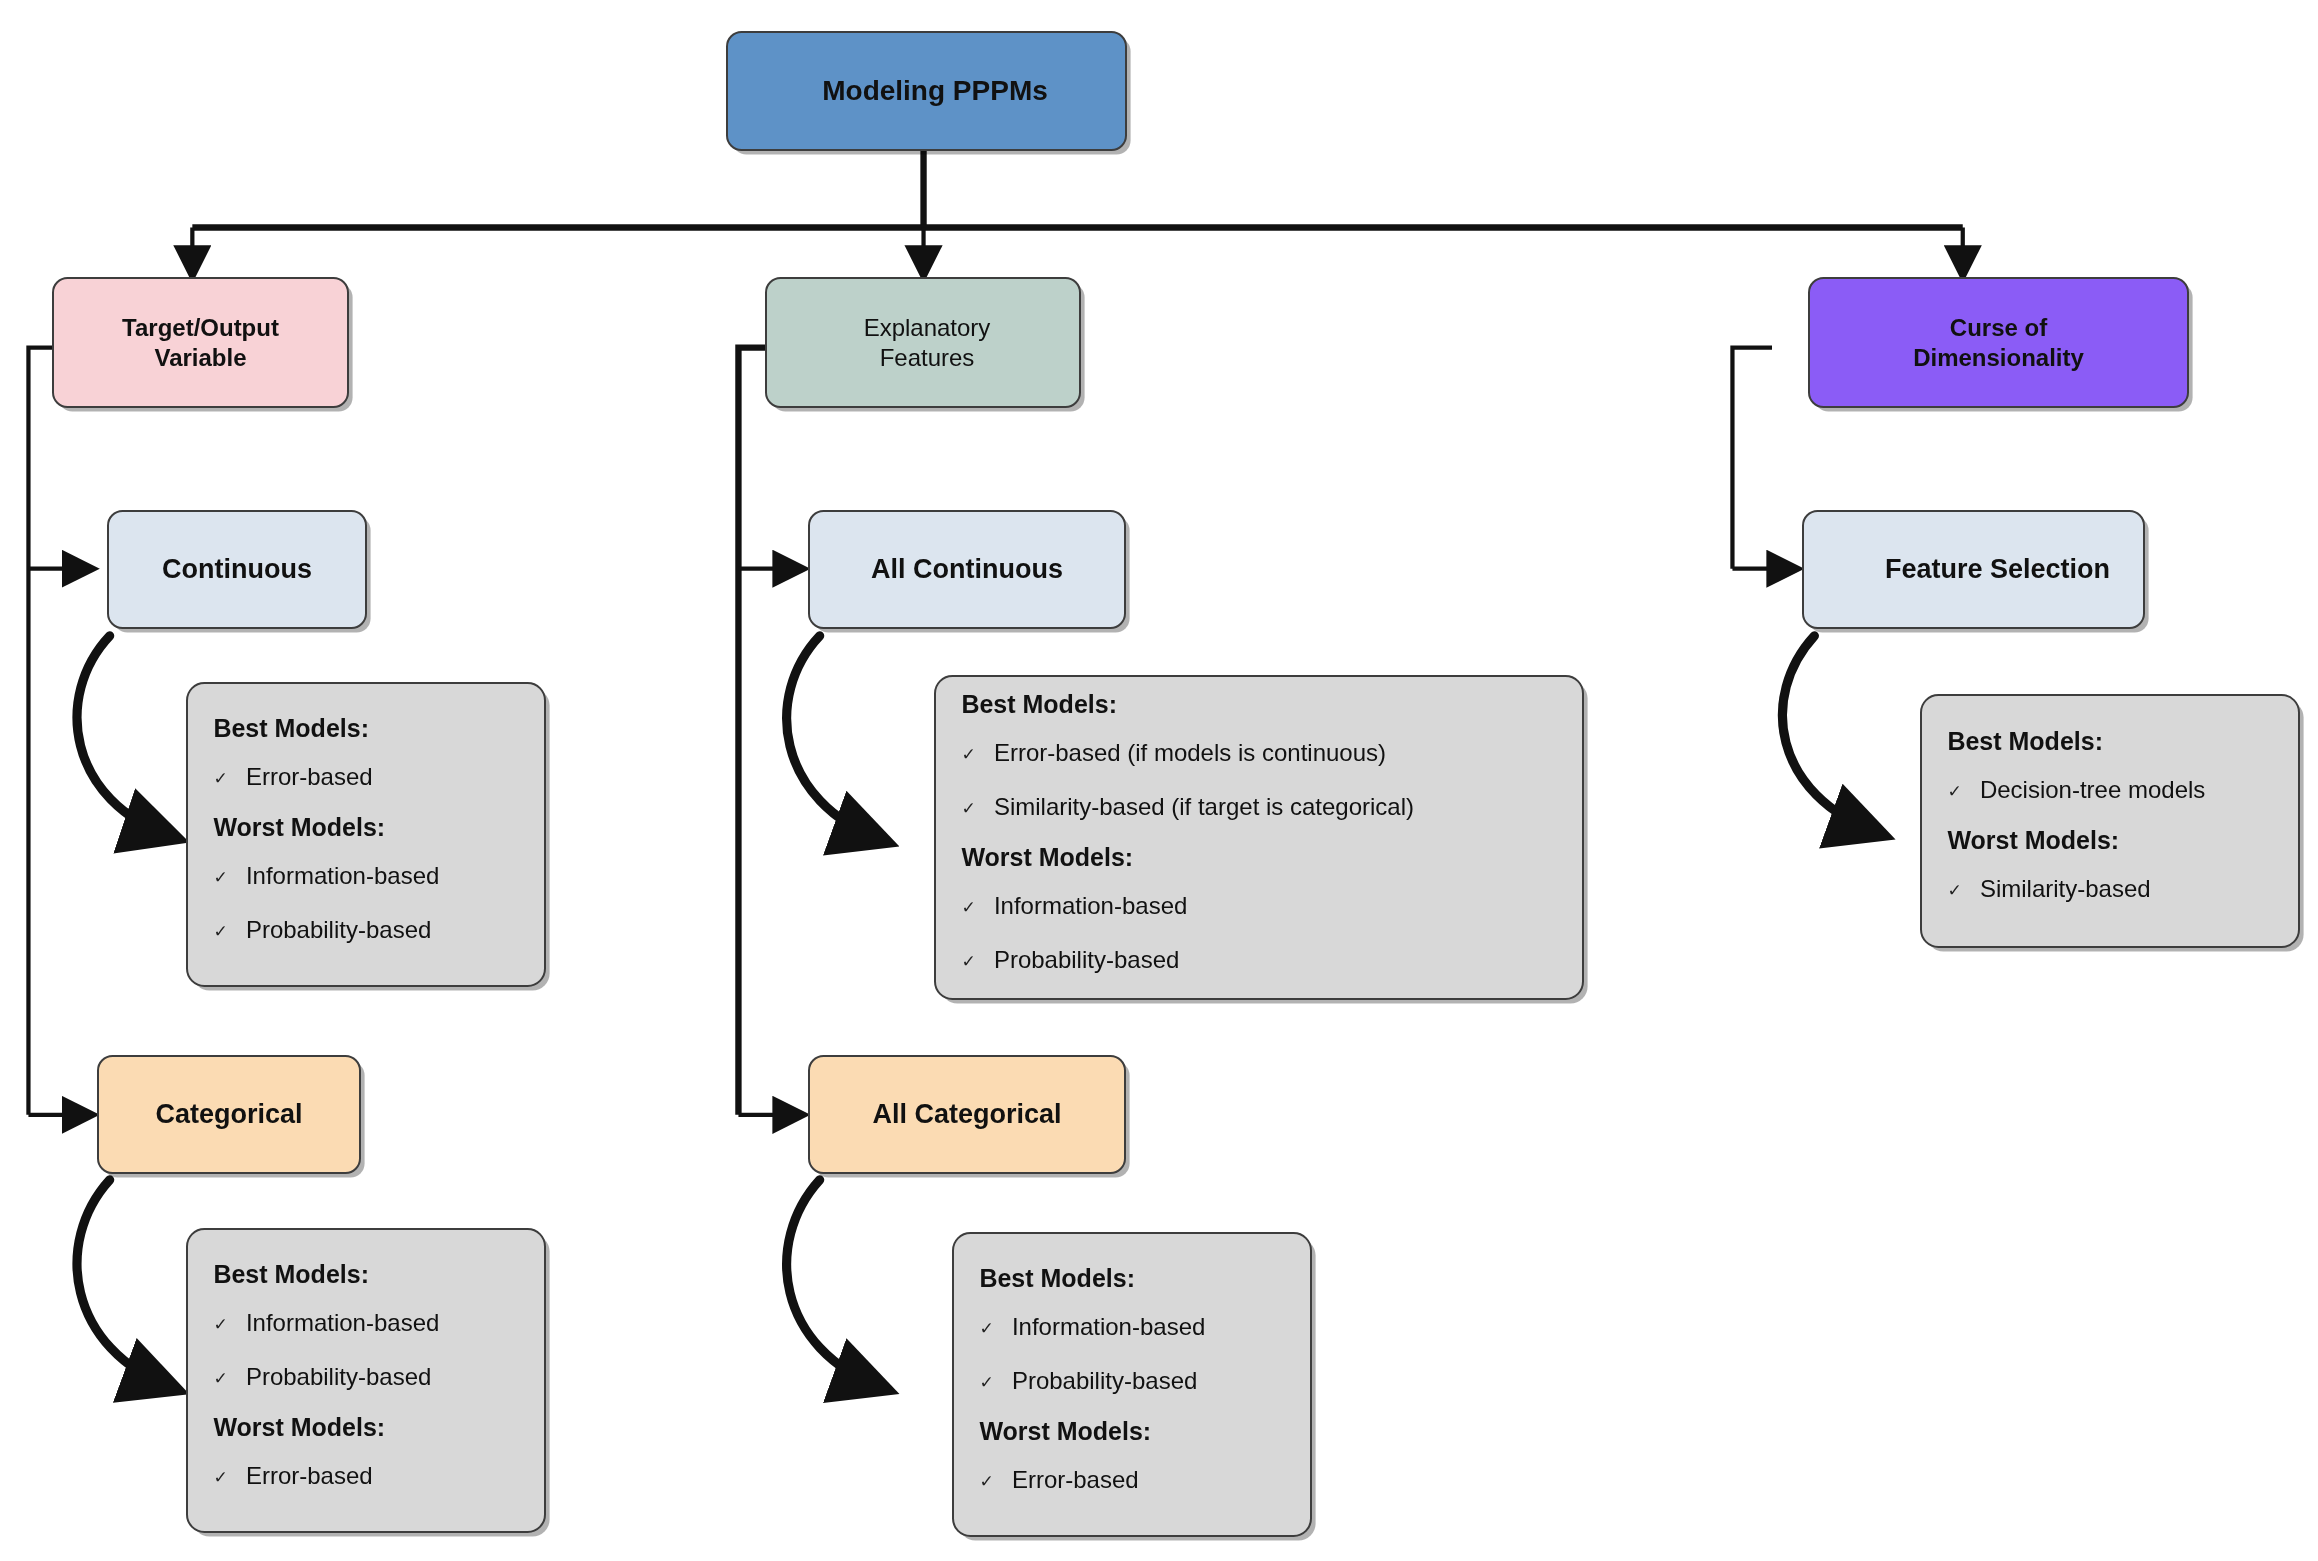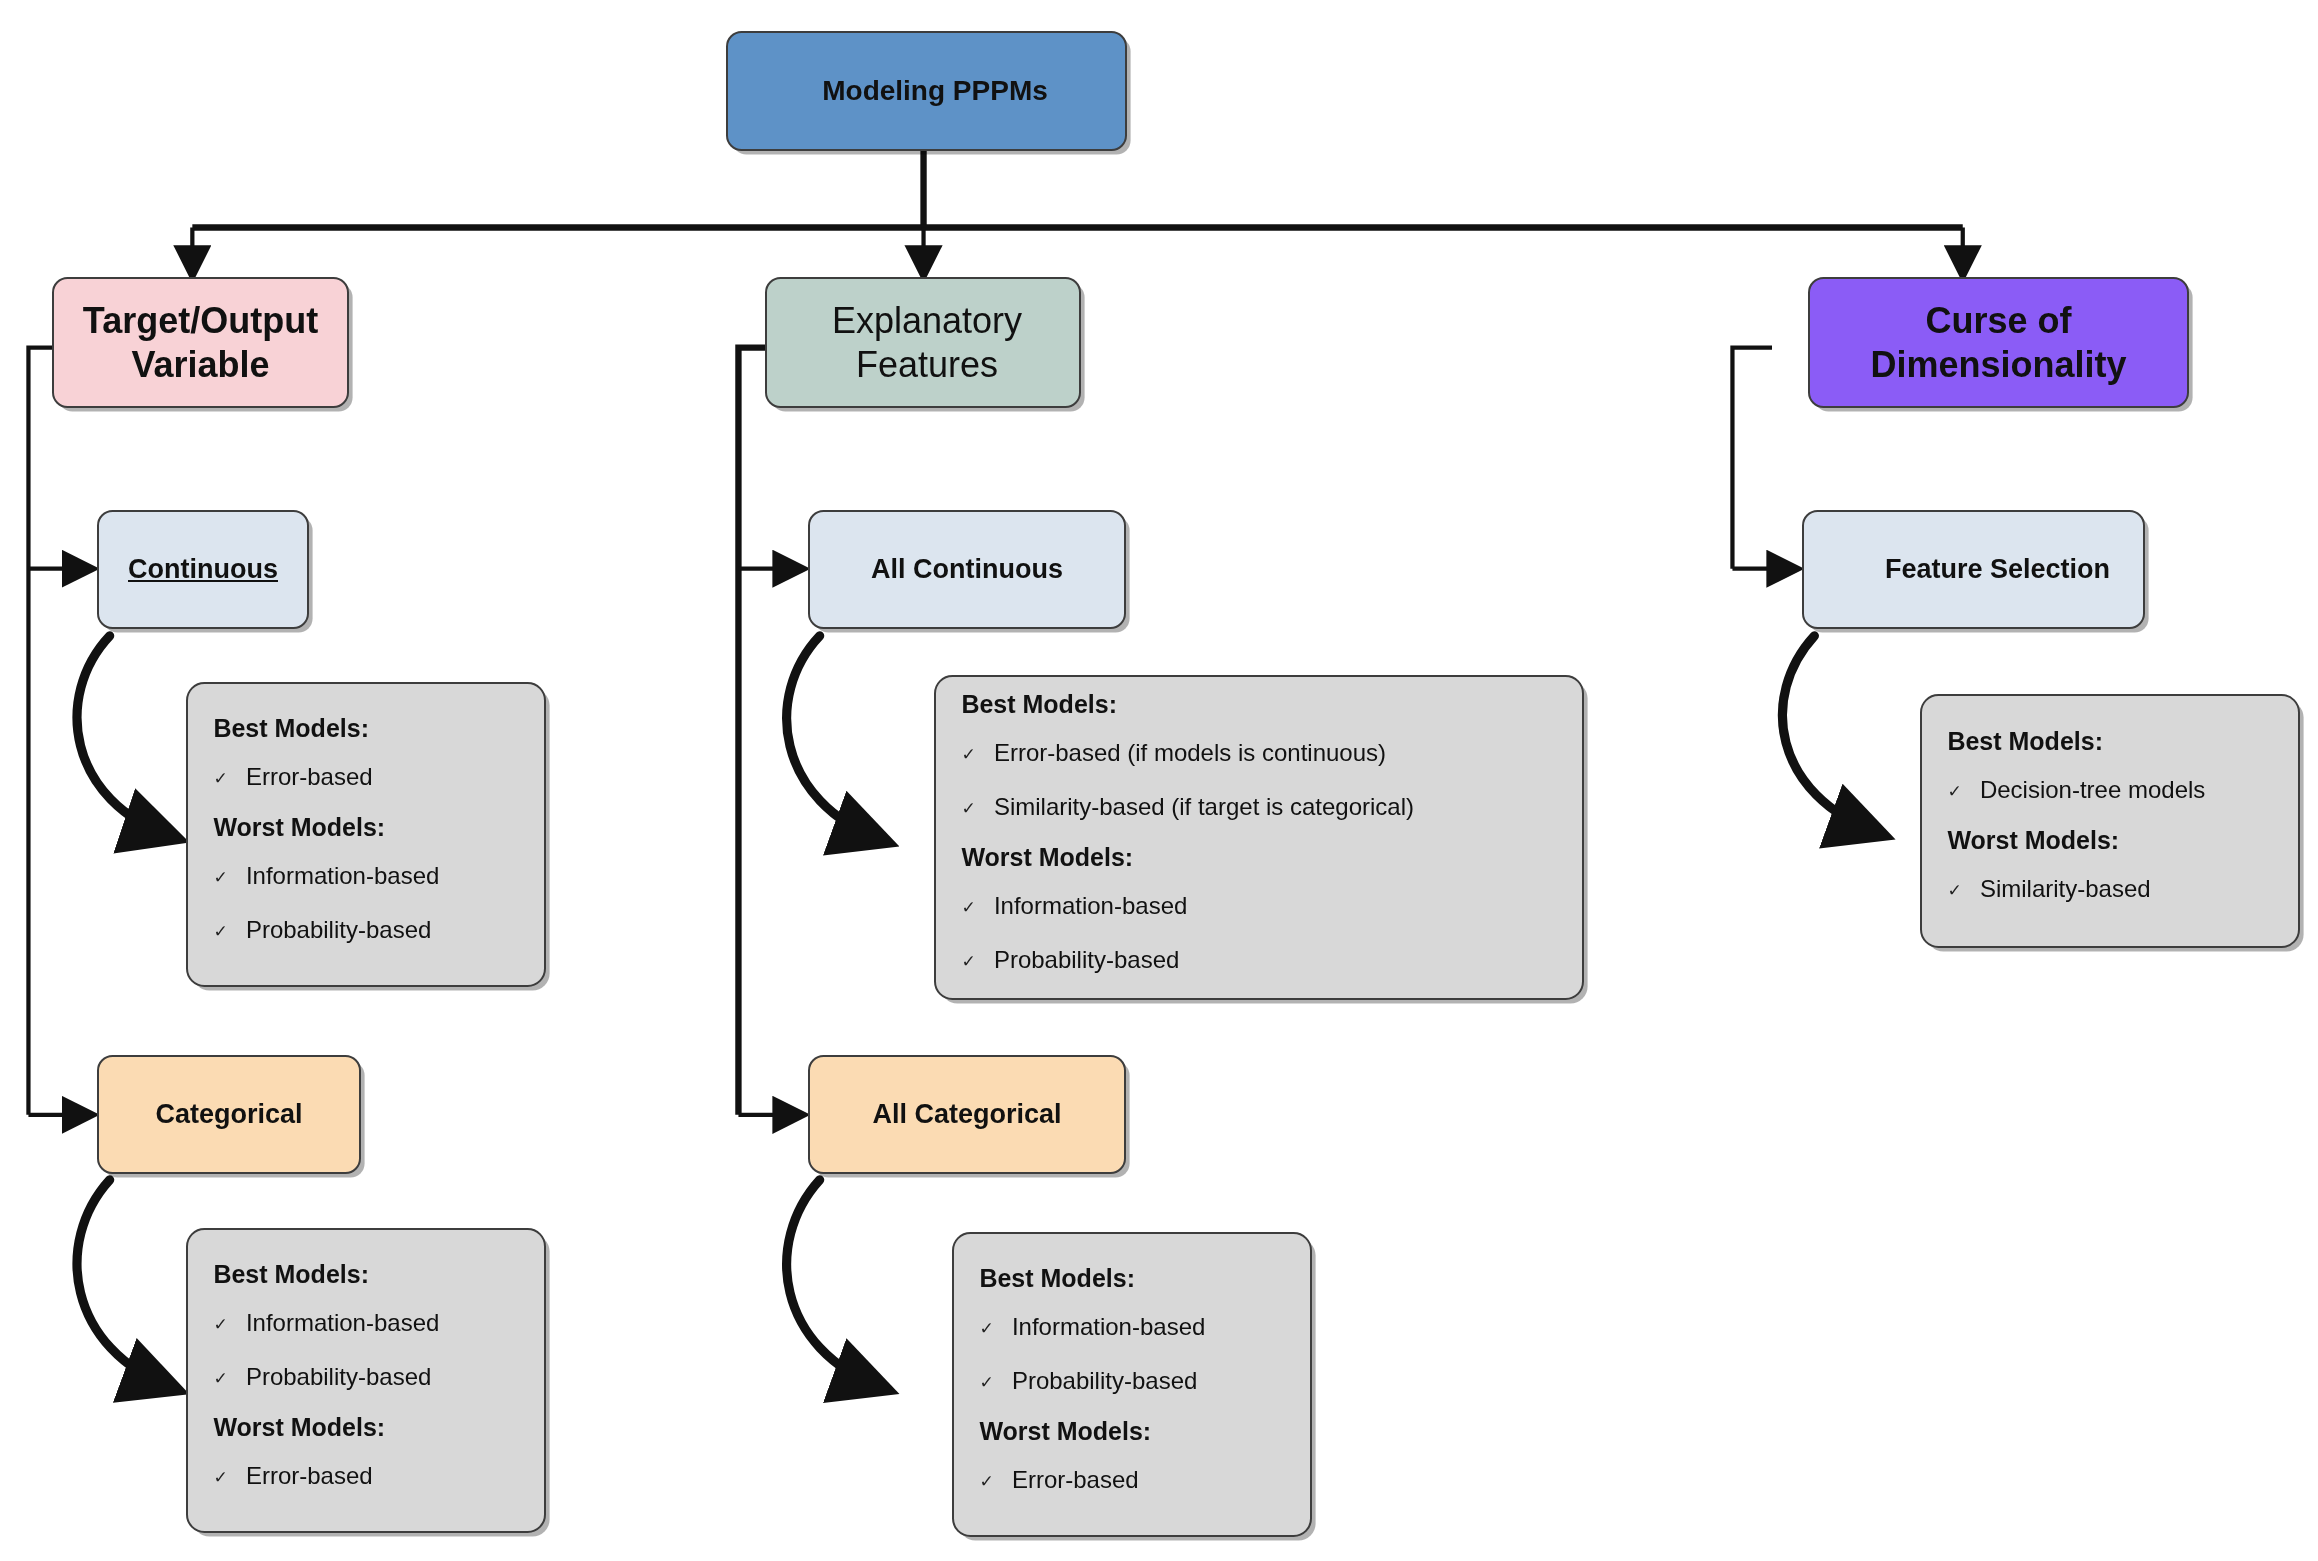--- a/index.html
+++ b/index.html
@@ -40,21 +40,21 @@
     box-shadow: 5px 5px 0 -1.4px rgba(0,0,0,0.30);
   }
   .node.root {
     background: #5E92C7;
     font-size: 28px;
     font-weight: bold;
     line-height: 1.2;
     padding-left: 17px;
   }
   .node.lvl2 {
-    font-size: 36px;
+    font-size: 24px;
     line-height: 1.22;
     align-items: center;
   }
   .node.lvl2.bold { font-weight: bold; }
   .node.pink   { background: #F8D2D6; }
   .node.green  { background: #BDD1CA; }
   .node.rose   { background: #8b5cf6; margin-left: 36px; }
   .node.blue   { background: #DCE5EF; }
   .node.orange { background: #FBDBB3; }
 
@@ -162,21 +162,21 @@
     </span>
   </div>
 
   <div class="node lvl2 rose bold" style="left:1772px; top:277px; width:381px; height:131px;">
     <span>
       <span>Curse of</span><br>
       <span>Dimensionality</span>
     </span>
   </div>
 
-  <div class="node leaf blue" style="left:97px; top:510px; width:212px; height:119px;text-decoration:underline;">
+  <div class="node leaf blue" style="left:107px; top:510px; width:260px; height:119px;">
     <span>Continuous</span>
   </div>
 
   <div class="node leaf orange" style="left:97px; top:1055px; width:264px; height:119px;">
     <span>Categorical</span>
   </div>
 
   <div class="node leaf blue" style="left:808px; top:510px; width:318px; height:119px;align-items:center;">
     <span>All Continuous</span>
   </div>

